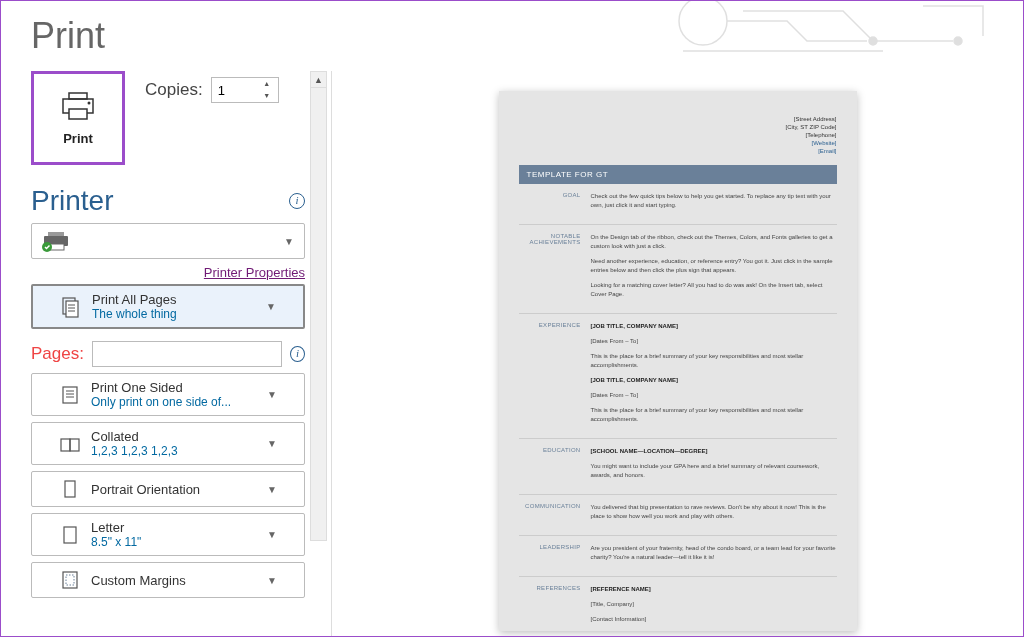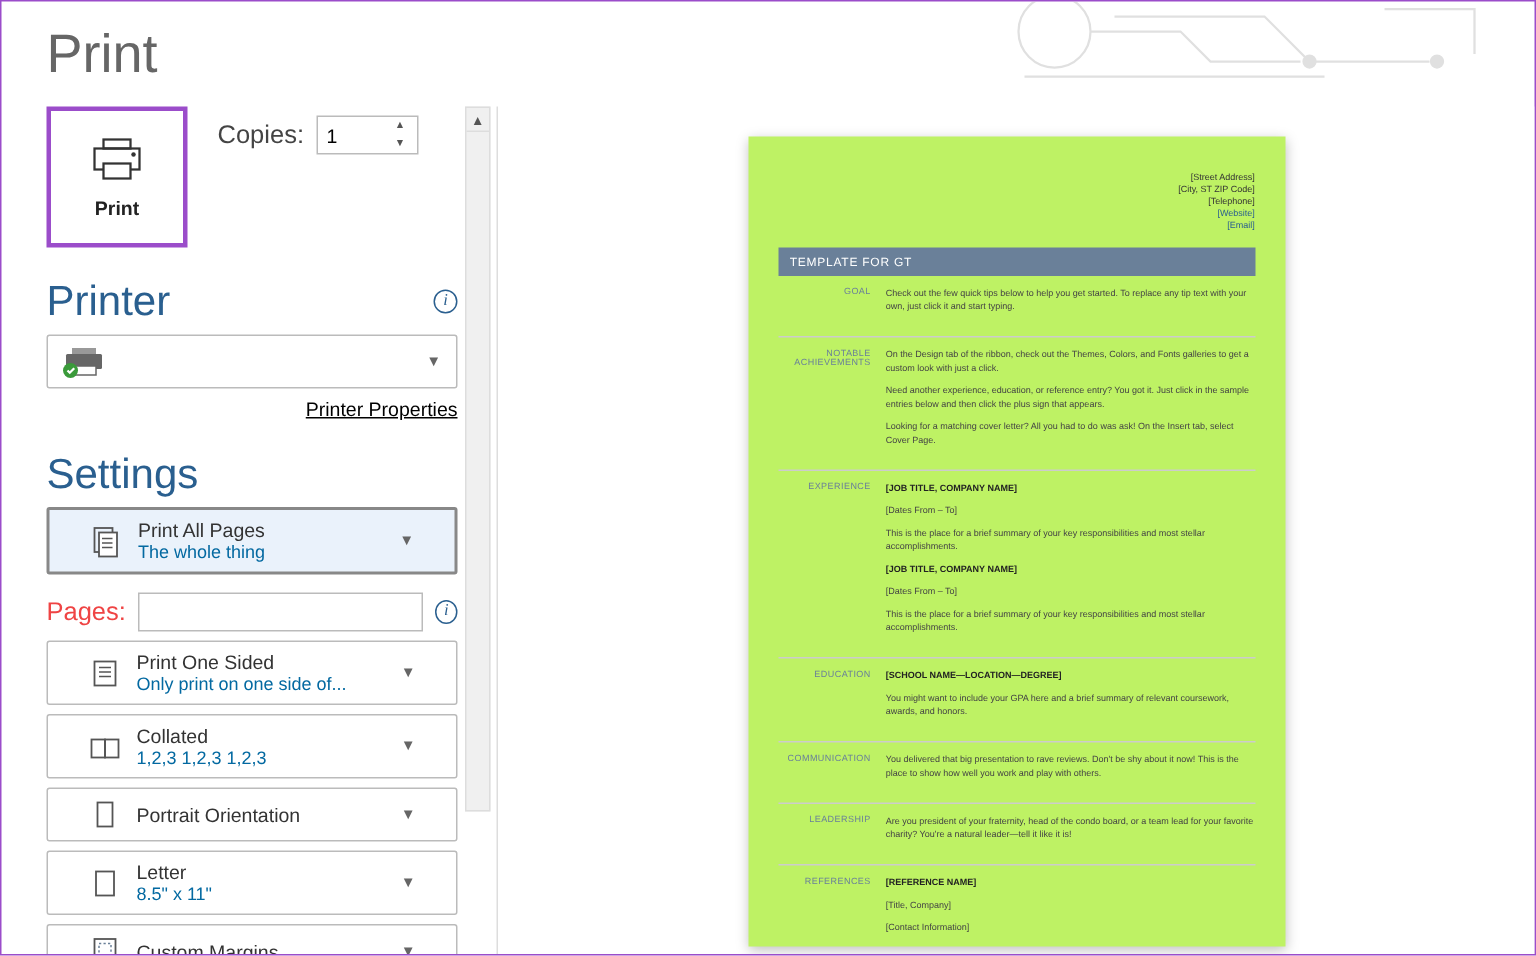--- a/index.html
+++ b/index.html
@@ -33,39 +33,39 @@
 .section-title-row { display:flex; align-items:center; justify-content:space-between; margin:20px 0 6px; }
 .section-title-row .section-title { margin:0; }
 .info-icon { width:16px; height:16px; border:1.5px solid #2a5f8f; border-radius:50%; color:#2a5f8f; font-size:11px; line-height:13px; text-align:center; font-style:italic; font-family:Georgia,serif; }
 
 .printer-box { border:1px solid #bbb; border-radius:2px; padding:6px 10px; display:flex; align-items:center; gap:10px; cursor:pointer; position:relative; }
 .printer-box .chev { margin-left:auto; font-size:10px; color:#666; }
 .printer-txt .name { font-size:13px; color:#333; }
 .printer-txt .status { font-size:12px; color:#666; }
 .printer-icon-wrap { position:relative; width:28px; height:22px; }
 
-.link { color:#000000; font-size:13px; text-decoration:underline; cursor:pointer; text-align:right; margin-top:6px; }
+.link { color:#701a75; font-size:13px; text-decoration:underline; cursor:pointer; text-align:right; margin-top:6px; }
 
 .settings-list { display:flex; flex-direction:column; gap:6px; margin-top:4px; }
 .setting-box { border:1px solid #bbb; border-radius:2px; padding:6px 27px; display:flex; align-items:center; gap:10px; cursor:pointer; position:relative; background:#fff; }
 .setting-box.selected { border:2px solid #888; background:#eaf2fb; }
 .setting-box .chev { margin-left:auto; font-size:10px; color:#666; }
 .setting-icon { width:22px; height:22px; display:flex; align-items:center; justify-content:center; }
 .setting-txt .t1 { font-size:13px; color:#333; }
 .setting-txt .t2 { font-size:12px; color:#0369a1; }
 
 .pages-row { display:flex; align-items:center; gap:8px; margin-top:6px; }
 .pages-label { font-size:17px; color:#ef4444; }
 .pages-input { flex:1; height:26px; border:1px solid #bbb; padding:0 6px; font-size:13px; outline:none; }
 
 .left-scroll-track { position:absolute; right:4px; top:0; width:17px; height:470px; background:#f0f0f0; border:1px solid #ddd; }
 .left-scroll-track .arrow { height:16px; font-size:9px; text-align:center; line-height:16px; color:#555; border-bottom:1px solid #ddd; cursor:pointer; }
 
 
-.page { width:358px; height:540px; background:#bef264; box-shadow:0 2px 8px rgba(0,0,0,0.25); padding:24px 20px; font-size:6px; color:#333; overflow:hidden; position:relative; }
+.page { width:358px; height:540px; background:#e5e5e5; box-shadow:0 2px 8px rgba(0,0,0,0.25); padding:24px 20px; font-size:6px; color:#333; overflow:hidden; position:relative; }
 .page .addr { text-align:right; font-size:6px; line-height:8px; color:#333; }
 .page .addr .link-text { color:#2a5f8f; }
 .page .banner { background:#6a8099; color:#fff; font-size:8px; padding:5px 8px; margin-top:10px; letter-spacing:0.5px; }
 .page .sec { display:flex; border-bottom:0.5px solid #ccc; padding:8px 0; }
 .page .sec:last-child { border-bottom:none; }
 .page .sec-label { width:72px; text-align:right; padding-right:10px; color:#6a8099; font-size:6px; letter-spacing:0.3px; text-transform:uppercase; }
 .page .sec-body { flex:1; font-size:6px; line-height:9px; color:#444; }
 .page .sec-body .bold { font-weight:600; color:#222; }
 .page .sec-body p { margin-bottom:6px; }
 </style>
@@ -124,21 +124,20 @@
             <rect x="6" y="2" width="16" height="4" fill="#999"></rect>
             <rect x="6" y="14" width="16" height="6" fill="#fff" stroke="#666"></rect>
             <circle cx="5" cy="17" r="5" fill="#3a9a3a"></circle>
             <path d="M3 17 l1.5 1.5 l3 -3" stroke="#fff" stroke-width="1.5" fill="none"></path>
           </svg>
       </div>
       <div class="chev">▼</div>
     </div>
     <div class="link">Printer Properties</div>
 
-    <div class="section-title">Settings</div>
 
     <div class="settings-list">
       <div class="setting-box selected">
         <div class="setting-icon">
           <svg viewBox="0 0 22 22">
               <rect x="3" y="2" width="12" height="16" fill="none" stroke="#555" stroke-width="1.2"></rect>
               <rect x="6" y="5" width="12" height="16" fill="#fff" stroke="#555" stroke-width="1.2"></rect>
               <line x1="8" y1="9" x2="15" y2="9" stroke="#555"></line>
               <line x1="8" y1="12" x2="15" y2="12" stroke="#555"></line>
               <line x1="8" y1="15" x2="15" y2="15" stroke="#555"></line>

